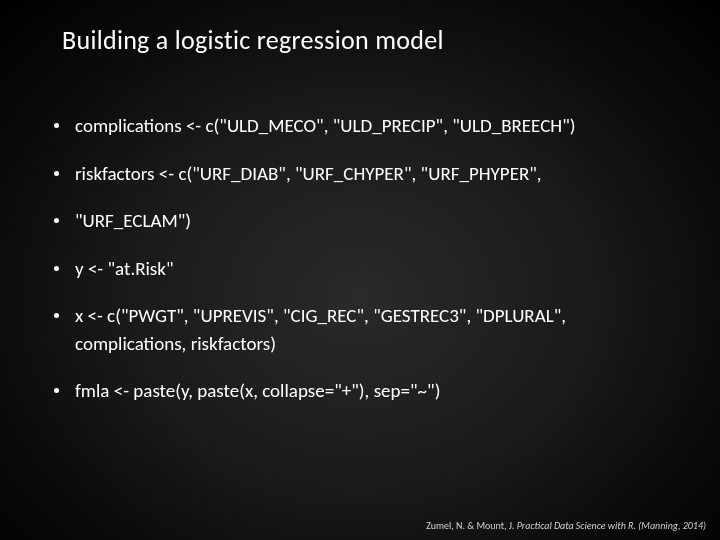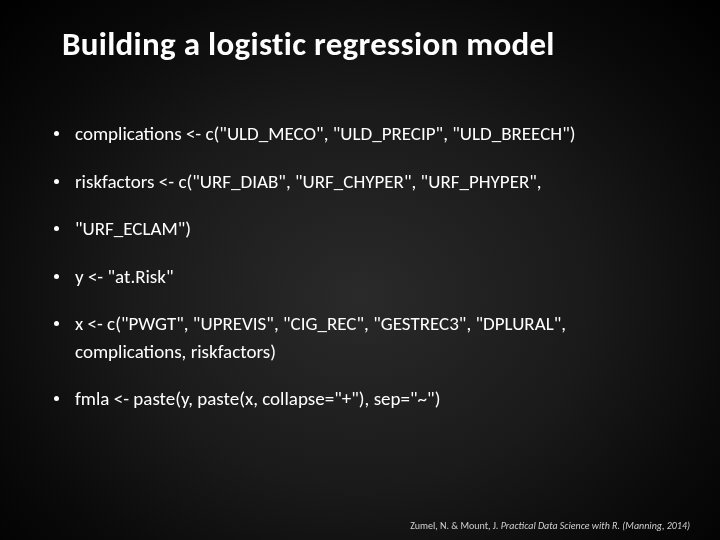--- a/index.html
+++ b/index.html
@@ -5,22 +5,22 @@
   * { margin: 0; padding: 0; box-sizing: border-box; }
   html, body { width: 720px; height: 540px; }
   body {
     background: radial-gradient(ellipse at 50% 55%, #2a2a2a 0%, #1a1a1a 45%, #0a0a0a 75%, #000 100%);
     font-family: Calibri, "Segoe UI", sans-serif;
     color: #fff;
     position: relative;
     overflow: hidden;
   }
   .title {
-    font-size: 33px;
-    font-weight: 700;
+    font-size: 26px;
+    font-weight: 400;
     padding: 24px 32px 0 62px;
     letter-spacing: 0.3px;
   }
   .content {
     padding: 56px 48px 0 54px;
   }
   .bullet-row {
     display: flex;
     align-items: flex-start;
     margin-bottom: 20px;
@@ -35,21 +35,21 @@
     width: 5px;
     height: 5px;
     background: #fff;
     border-radius: 50%;
     margin-top: 11px;
     margin-right: 16px;
   }
   .bullet-text { flex: 1 1 auto; }
   .citation {
     position: absolute;
-    right: 30px;
+    right: 14px;
     bottom: 8px;
     font-size: 10px;
     color: #d0d0d0;
     font-style: italic;
   }
   .citation .authors { font-style: normal; }
 </style>
 </head>
 <body>
 

